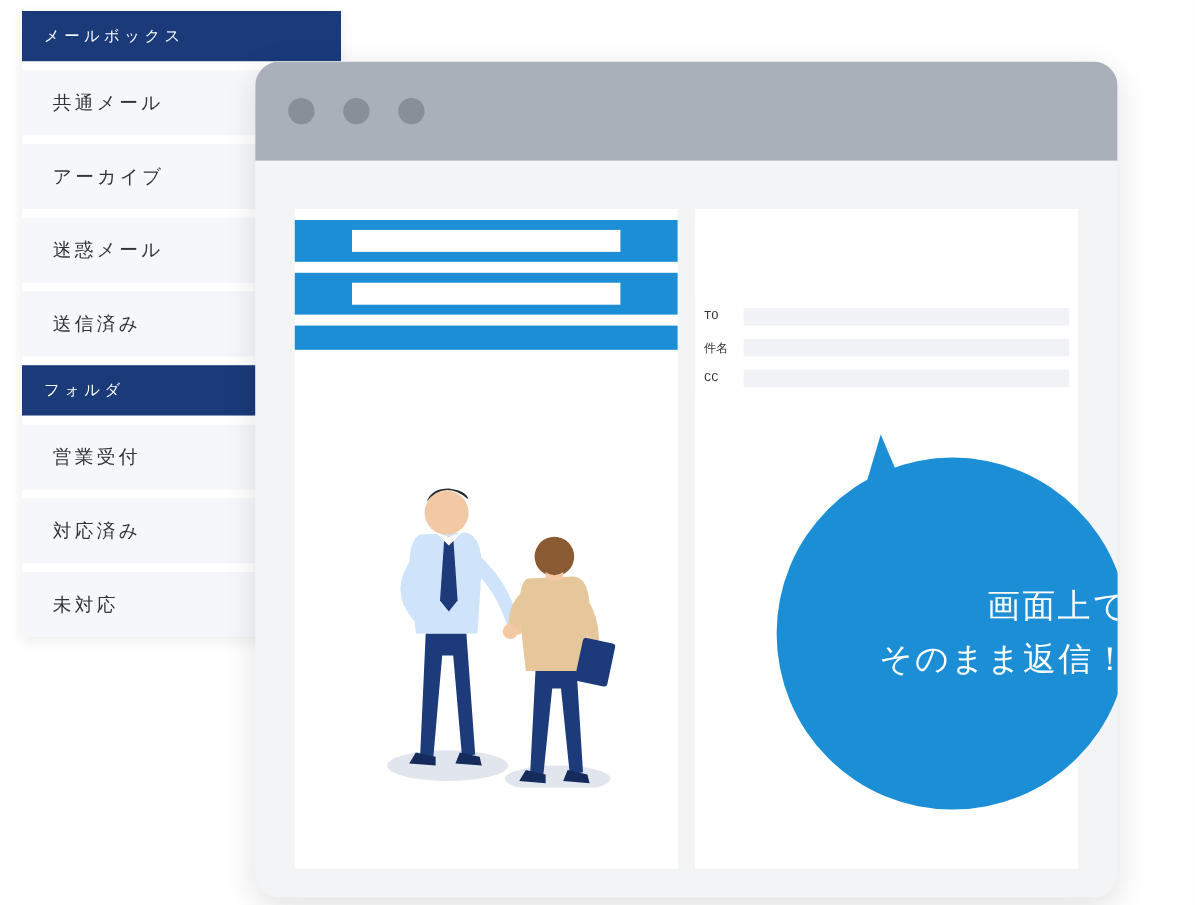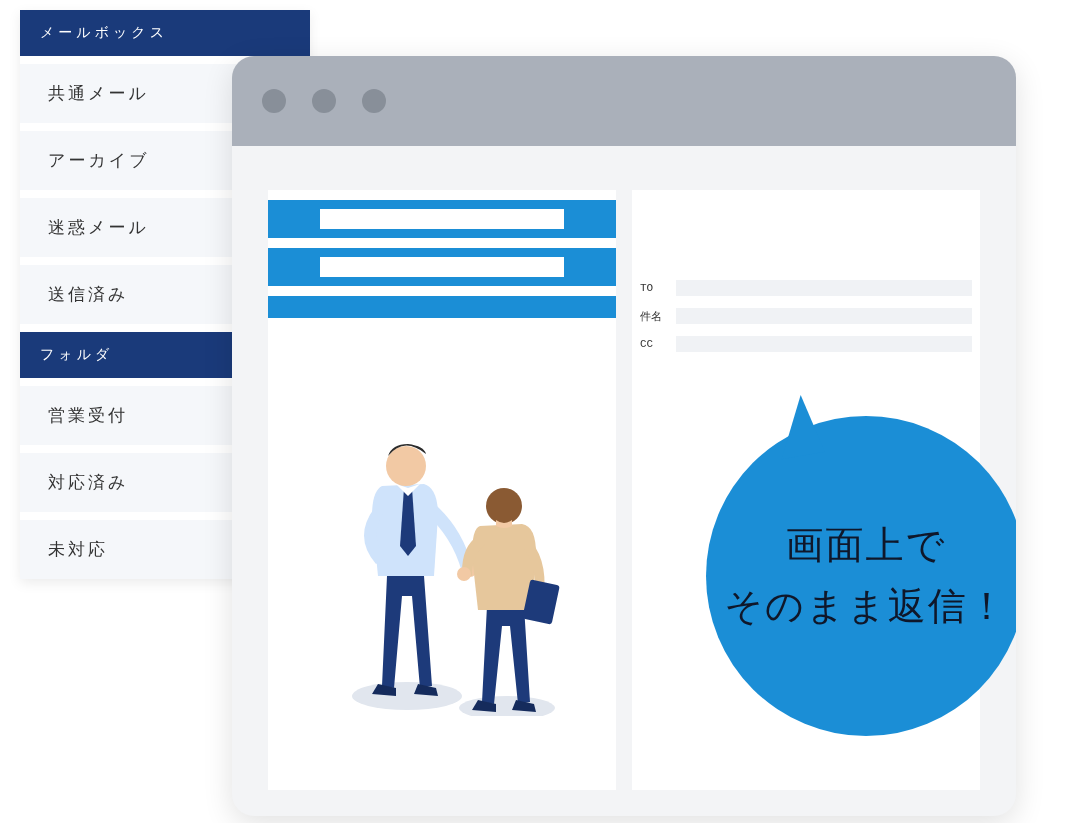--- a/index.html
+++ b/index.html
@@ -138,24 +138,24 @@
     
     .bubble {
       position: absolute;
       right: -10px; top: 360px;
       width: 320px; height: 320px;
       background: #1b8ed6;
       border-radius: 50%;
       z-index: 5;
       display: flex;
       flex-direction: column;
-      align-items: center;
+      align-items: flex-end;
       justify-content: center;
-      color: #0f172a;
-      font-size: 38px;
+      color: #ffffff;
+      font-size: 30px;
       letter-spacing: 2px;
       line-height: 1.6;
     }
     .bubble::before {
       content: "";
       position: absolute;
       top: -20px; left: 70px;
       width: 0; height: 0;
       border-left: 30px solid transparent;
       border-right: 14px solid transparent;

